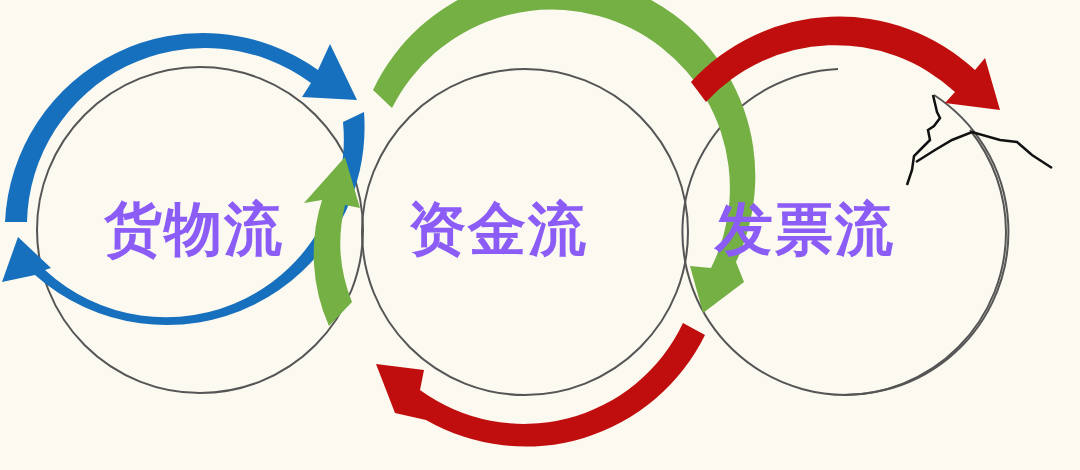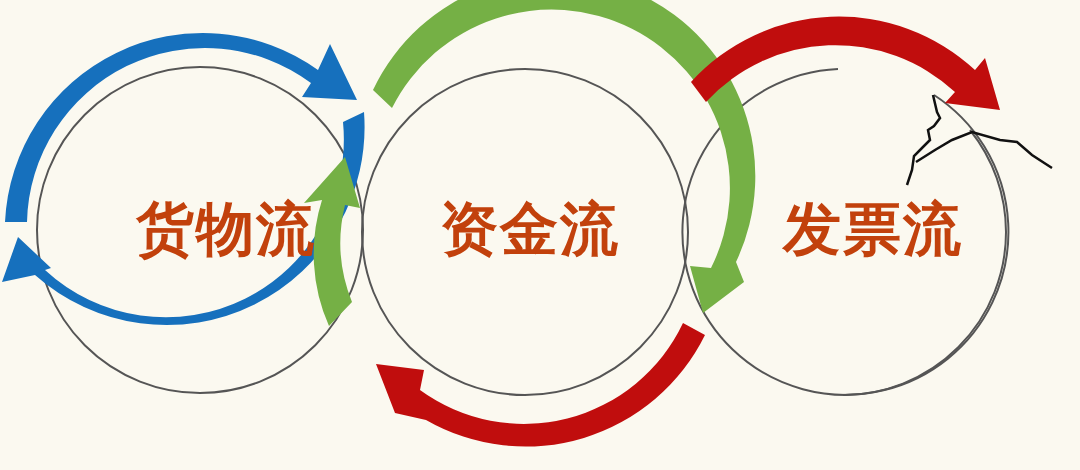--- a/index.html
+++ b/index.html
@@ -1,18 +1,18 @@
 <!DOCTYPE html>
 <html><head>
 <meta charset="utf-8">
 <style>
   html, body { margin:0; padding:0; }
   body { width:1080px; height:470px; background:#fbf9f0; overflow:hidden; position:relative; font-family:"DejaVu Sans", sans-serif; }
   #diagram { position:absolute; left:0; top:0; width:1080px; height:470px; }
-  .label { position:absolute; top:194px; font-size:58px; font-weight:bold; color:#c2410c; letter-spacing:2px; line-height:70px; white-space:nowrap;margin-left:32px; }
+  .label { position:absolute; top:194px; font-size:58px; font-weight:bold; color:#8b5cf6; letter-spacing:2px; line-height:70px; white-space:nowrap; }
 </style>
 </head>
 <body>
 
 <svg id="diagram" viewBox="0 0 1080 470" xmlns="http://www.w3.org/2000/svg">
 
   <g fill="none" stroke="#555" stroke-width="2">
     <circle cx="200" cy="230" r="163"></circle>
     <circle cx="525" cy="232" r="163"></circle>
     <path d="M 934 95 A 163 163 0 1 1 838 69"></path>
@@ -41,13 +41,13 @@
   <g fill="#c00d0d">
 
     <path d="M 691 82 A 200 200 0 0 1 975 70 L 985 58 L 1000 110 L 945 103 L 955 92 A 176 176 0 0 0 706 102 Z"></path>
 
     <path d="M 705 335 A 200 200 0 0 1 426 420 L 395 413 L 376 364 L 424 370 L 420 390 A 176 176 0 0 0 683 323 Z"></path>
   </g>
 </svg>
 
 <div class="label" style="left:104px;">货物流</div>
 <div class="label" style="left:408px;">资金流</div>
-<div class="label" style="left:751px;">发票流</div>
+<div class="label" style="left:715px;">发票流</div>
 
 </body></html>

